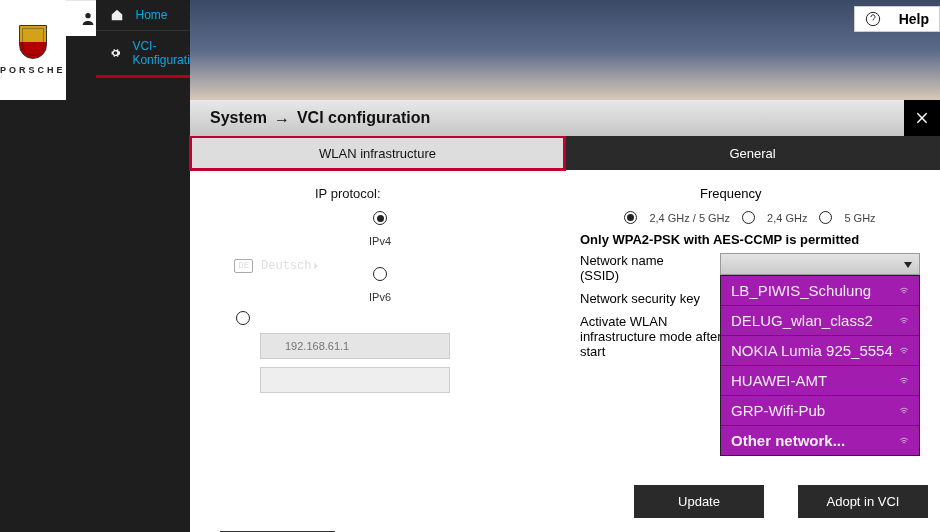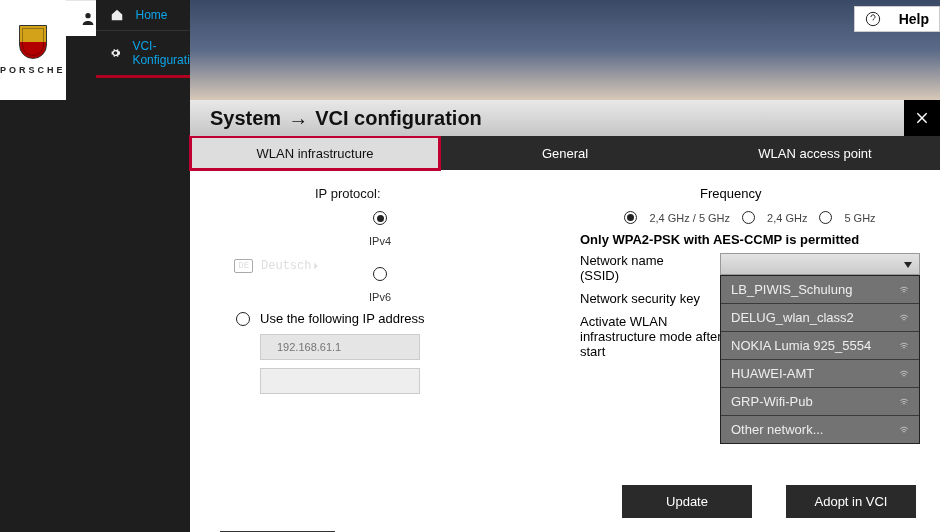--- a/index.html
+++ b/index.html
@@ -25,50 +25,50 @@
   .lang-row svg { width:10px; height:10px; fill:#ddd; }
   .battery-row { display:flex; gap:14px; padding:10px 14px; }
   .battery-row svg { width:32px; height:20px; fill:none; stroke:#ddd; stroke-width:1.5; }
   .tiny-text { font-size:7px; color:#666; padding:0 14px 2px; line-height:1.1; }
 
   
   .main { flex:1; display:flex; flex-direction:column; position:relative; }
   .banner { height:100px; background: linear-gradient(#3a4a66 0%, #5a6a88 50%, #d8c8b8 100%); position:relative; }
   .help-btn { position:absolute; top:6px; right:0; background:#fff; border:1px solid #ccc; padding:4px 10px; display:flex; align-items:center; gap:18px; font-size:14px; font-weight:bold; cursor:pointer; }
   .help-btn svg { width:16px; height:16px; fill:none; stroke:#222; stroke-width:1.5; }
-  .breadcrumb-row { height:36px; background: linear-gradient(#e8e8e8,#c6c6c6); display:flex; align-items:center; padding-left:20px; font-size:20px; font-weight:bold; color:#111; position:relative; }
+  .breadcrumb-row { height:36px; background: linear-gradient(#e8e8e8,#c6c6c6); display:flex; align-items:center; padding-left:20px; font-size:16px; font-weight:bold; color:#111; position:relative; }
   .breadcrumb-row .arrow { margin:0 7px; color:#111; }
   .close-btn { position:absolute; right:0; top:0; width:36px; height:36px; background:#000; display:flex; align-items:center; justify-content:center; cursor:pointer; }
   .close-btn svg { width:14px; height:14px; stroke:#fff; stroke-width:2.5; }
   .tabs { display:flex; background:#2a2a2a; height:34px; }
   .tab { flex:1; display:flex; align-items:center; justify-content:center; color:#fff; font-size:13px; cursor:pointer; }
   .tab.active { background:#ddd; color:#111; outline:3px solid #c00030; outline-offset:-2px; }
   
   .content { flex:1; padding:16px 20px 10px 20px; display:flex; gap:30px; position:relative; }
   .col { flex:1; font-size:13px; }
   .row-line { display:flex; align-items:center; gap:10px; margin-bottom:8px;flex-direction:column; }
   .label-h { color:#111; }
   .radio { width:14px; height:14px; border:1.5px solid #222; border-radius:50%; display:inline-flex; align-items:center; justify-content:center; cursor:pointer; flex-shrink:0; }
   .radio.sel::after { content:''; width:7px; height:7px; background:#222; border-radius:50%; }
   .opt-row { display:flex; align-items:center; gap:10px; margin-left:26px; margin-bottom:8px; }
   .field-col { margin-left:50px; display:flex; flex-direction:column; gap:8px; margin-top:6px; }
-  .tf { width:160px; height:26px; background:#e5e5e5; border:1px solid #ccc; padding:0 16px; font-size:11px; color:#888; }
+  .tf { width:190px; height:26px; background:#e5e5e5; border:1px solid #ccc; padding:0 24px; font-size:11px; color:#888; }
   .tf.empty { background:#eee; }
   
   .right .bold { font-weight:bold; margin-bottom:3px; }
   .r-row { display:flex; align-items:flex-start; gap:22px; margin-bottom:8px; }
   .r-label { flex:1; }
   .ssid-select { width:200px; height:22px; background:linear-gradient(#e3e3e3,#cacaca); border:1px solid #999; position:relative; cursor:pointer; }
   .ssid-select::after { content:''; position:absolute; right:7px; top:8px; border-left:4px solid transparent; border-right:4px solid transparent; border-top:6px solid #222; }
-  .dropdown-list { position:absolute; width:200px; background:#737373; color:#eee; font-size:13px; border:1px solid #222; z-index:10; }
+  .dropdown-list { position:absolute; width:200px; background:#a21caf; color:#eee; font-size:15px; border:1px solid #222; z-index:10; }
   .dd-item { padding:6px 10px; border-bottom:1px solid #3a3a3a; display:flex; justify-content:space-between; align-items:center; cursor:pointer; }
-  .dd-item:last-child { border-bottom:none; }
+  .dd-item:last-child { border-bottom:none;font-weight:bold; }
   .dd-item svg { width:10px; height:10px; fill:#ccc; }
   
-  .footer-btns { position:absolute; bottom:14px; right:24px; display:flex; gap:34px; }
+  .footer-btns { position:absolute; bottom:14px; right:12px; display:flex; gap:34px; }
   .btn { background:#2a2a2a; color:#fff; padding:9px 28px; font-size:13px; border:none; cursor:pointer; min-width:130px; text-align:center; }
   
   .freq-opts { display:flex; gap:12px; align-items:center; font-size:11px; color:#444; }
   .freq-opts .radio { width:13px; height:13px; }
   .small-txt { font-size:11px; color:#333; }
 </style>
 </head>
 <body>
 
 <div class="app">
@@ -145,36 +145,34 @@
       <div class="close-btn">
         <svg viewBox="0 0 24 24">
             <path d="M4 4l16 16M20 4L4 20"></path>
           </svg>
       </div>
     </div>
 
     <div class="tabs">
       <div class="tab active">WLAN infrastructure</div>
       <div class="tab">General</div>
-      <div class="tab">WLAN access point</div>
     </div>
 
     <div class="content">
       <div class="col">
         <div class="row-line">
           <span class="label-h" style="width:130px">IP protocol:</span>
           <span class="radio sel"></span>
           <span class="small-txt">IPv4</span>
           <span style="width:8px"></span>
           <span class="radio"></span>
           <span class="small-txt">IPv6</span>
         </div>
         <div class="opt-row">
           <span class="radio"></span>
-          <span>Use the following IP address</span>
         </div>
         <div class="field-col">
           <input class="tf" disabled="" placeholder="192.168.61.1" style="">
           <input class="tf empty" disabled="" style="">
         </div>
       </div>
 
       <div class="col right">
         <div class="row-line">
           <span style="width:100px">Frequency</span>

